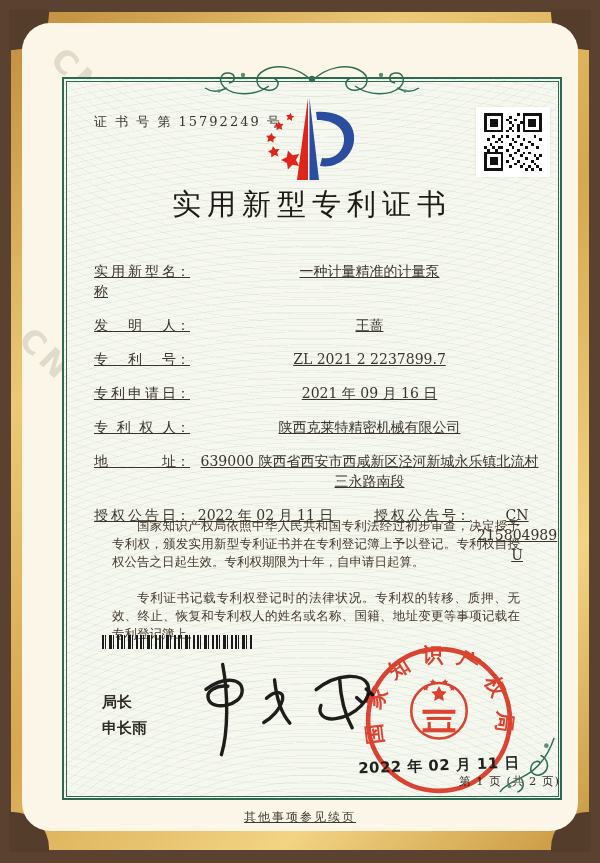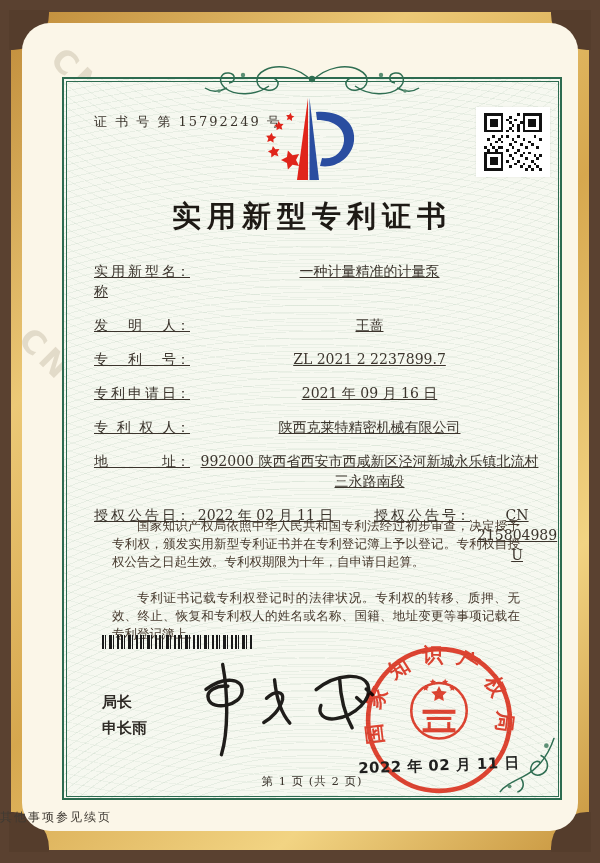--- a/index.html
+++ b/index.html
@@ -38,21 +38,21 @@
   .flourish{position:absolute;top:-19px;left:50%;transform:translateX(-50%);width:232px;height:42px;z-index:3;}
   .corner-orn{position:absolute;right:2px;bottom:2px;width:62px;height:62px;z-index:3;}
 
   .cert-no{position:absolute;left:30px;top:34px;font-size:13px;letter-spacing:2px;color:#3b342c;}
   .logo{position:absolute;left:175px;top:13px;width:150px;height:94px;}
   .qr-wrap{position:absolute;left:412px;top:28px;width:74px;height:70px;background:#fff;
     display:flex;align-items:center;justify-content:center;box-shadow:0 0 2px rgba(0,0,0,.08);}
   .qr-wrap svg{width:58px;height:58px;}
 
   .title{position:absolute;left:0;right:0;top:106px;text-align:center;
-    font-size:29px;font-weight:bold;letter-spacing:6px;color:#1e1a15;margin-top:12px;}
+    font-size:29px;font-weight:normal;letter-spacing:6px;color:#1e1a15;}
 
   .fields{position:absolute;left:30px;right:18px;top:182px;font-size:14px;color:#3b342c;text-decoration:underline;}
   .frow{display:flex;line-height:20px;margin-bottom:14px;}
   .lab{display:inline-block;width:82px;text-align:justify;text-align-last:justify;flex:none;}
   .colon{flex:none;}
   .val{flex:1;margin-left:7px;text-align:center;}
   .frow.double{margin-bottom:13px;gap:40px;}
   .pair1{display:flex;width:240px;flex:none;}
   .pair2{display:flex;flex:1;}
   .pair1 .val,.pair2 .val{flex:1;}
@@ -70,24 +70,24 @@
       #1a1a1a 15px 17px,transparent 17px 19px);}
 
   .signer{position:absolute;left:38px;top:610px;font-family:"DejaVu Sans","Liberation Sans",sans-serif;
     font-size:15px;font-weight:bold;color:#2f2b26;line-height:26px;}
   .autograph{position:absolute;left:115px;top:572px;width:225px;height:112px;z-index:4;}
 
   .seal{position:absolute;left:300px;top:566px;width:150px;height:150px;z-index:5;
     mix-blend-mode:multiply;opacity:.95;}
   .seal svg{overflow:visible;}
 
-  .page-info{position:absolute;left:0;right:0;top:695px;text-align:center;
+  .page-info{position:absolute;left:0;right:0;top:695px;text-align:right;
     font-size:11.5px;color:#3b342c;letter-spacing:1px;}
-  .cont-note{position:absolute;left:0;right:0;top:809px;text-align:left;
-    font-size:12px;color:#3f3a33;letter-spacing:2px;z-index:3;}
+  .cont-note{position:absolute;left:0;right:0;top:809px;text-align:center;
+    font-size:12px;color:#3f3a33;letter-spacing:2px;z-index:3;text-decoration:underline;}
 </style>
 </head>
 <body>
 
 <div class="page">
 
   <div class="gold-frame">
     <div class="cb tl"></div>
     <div class="cb tr"></div>
     <div class="cb bl"></div>
@@ -192,21 +192,21 @@
         <span class="val">2021 年 09 月 16 日</span>
       </div>
       <div class="frow">
         <span class="lab">专利权人</span>
           <span class="colon">：</span>
         <span class="val">陕西克莱特精密机械有限公司</span>
       </div>
       <div class="frow">
         <span class="lab">地址</span>
           <span class="colon">：</span>
-        <span class="val">992000 陕西省西安市西咸新区泾河新城永乐镇北流村三永路南段</span>
+        <span class="val">639000 陕西省西安市西咸新区泾河新城永乐镇北流村三永路南段</span>
       </div>
       <div class="frow double">
         <span class="pair1">
           <span class="lab">授权公告日</span>
             <span class="colon">：</span>
           <span class="val">2022 年 02 月 11 日</span>
         </span>
         <span class="pair2">
           <span class="lab">授权公告号</span>
             <span class="colon">：</span>

